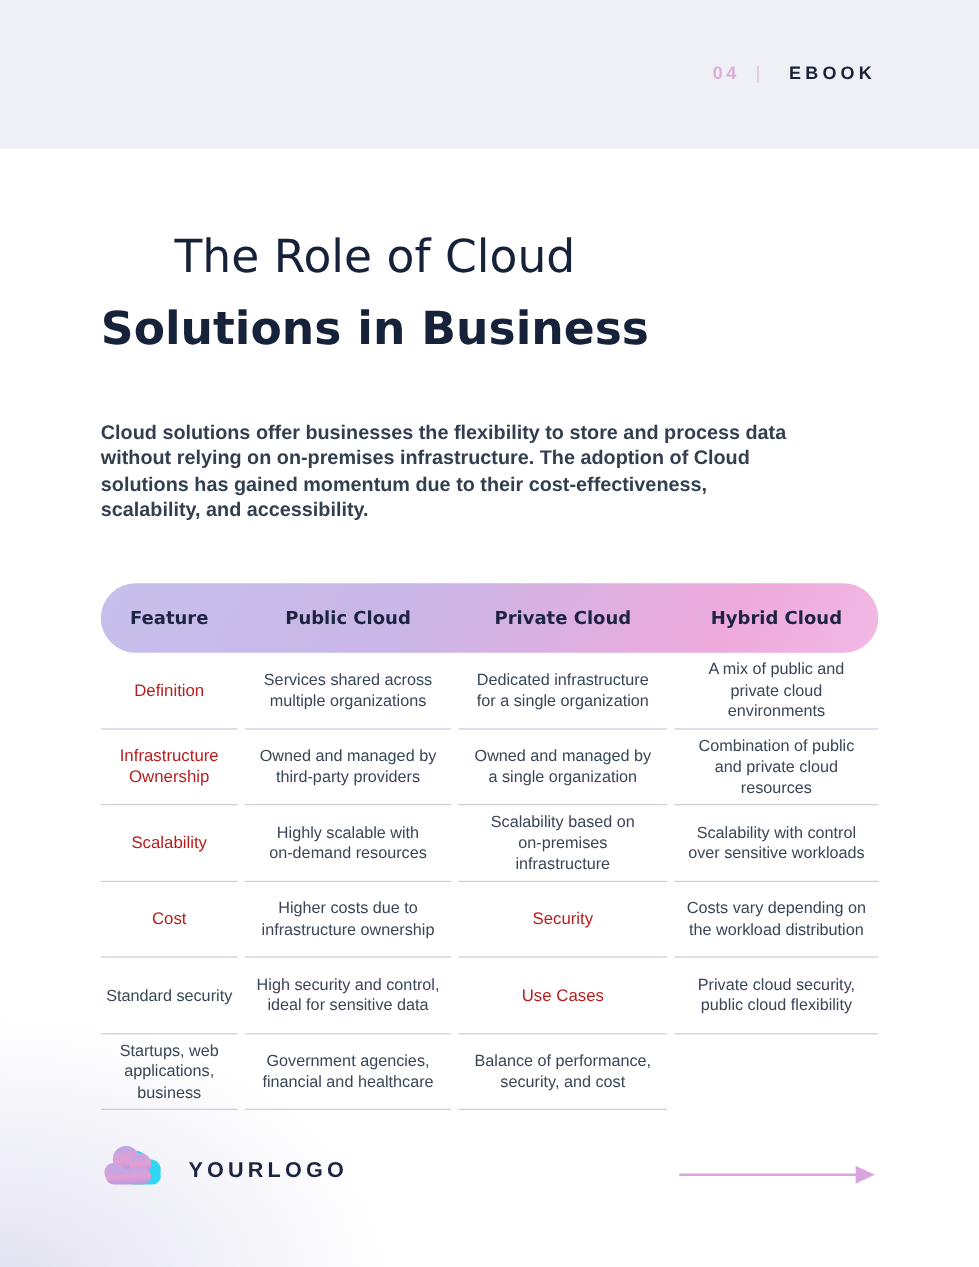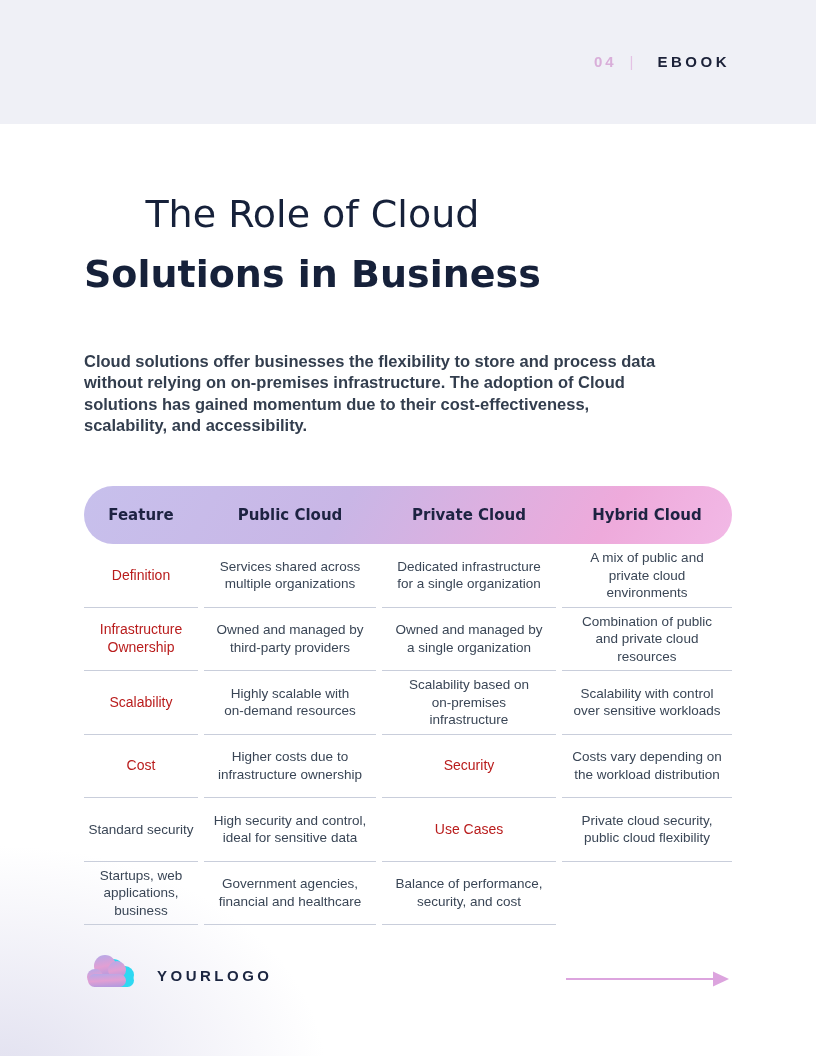--- a/index.html
+++ b/index.html
@@ -66,21 +66,21 @@
     font-size:13.5px; line-height:17.5px; color:#3a4656;
     white-space:pre-line;
   }
   .cell.feature { color:#b91c1c; font-size:14px; }
 
   .footer-logo {
     position:absolute; left:84px; top:951px;
     display:flex; align-items:center; gap:15px;
   }
   .logo-text {
-    font-weight:bold; font-size:15px; letter-spacing:3.5px; color:#1b2540;
+    font-weight:bold; font-size:18px; letter-spacing:3.5px; color:#1b2540;
   }
   .footer-arrow { position:absolute; left:565px; top:969px; }
 </style>
 </head>
 <body>
 
 <div class="page">
   <div class="top-band"></div>
   <div class="corner-glow"></div>
 

